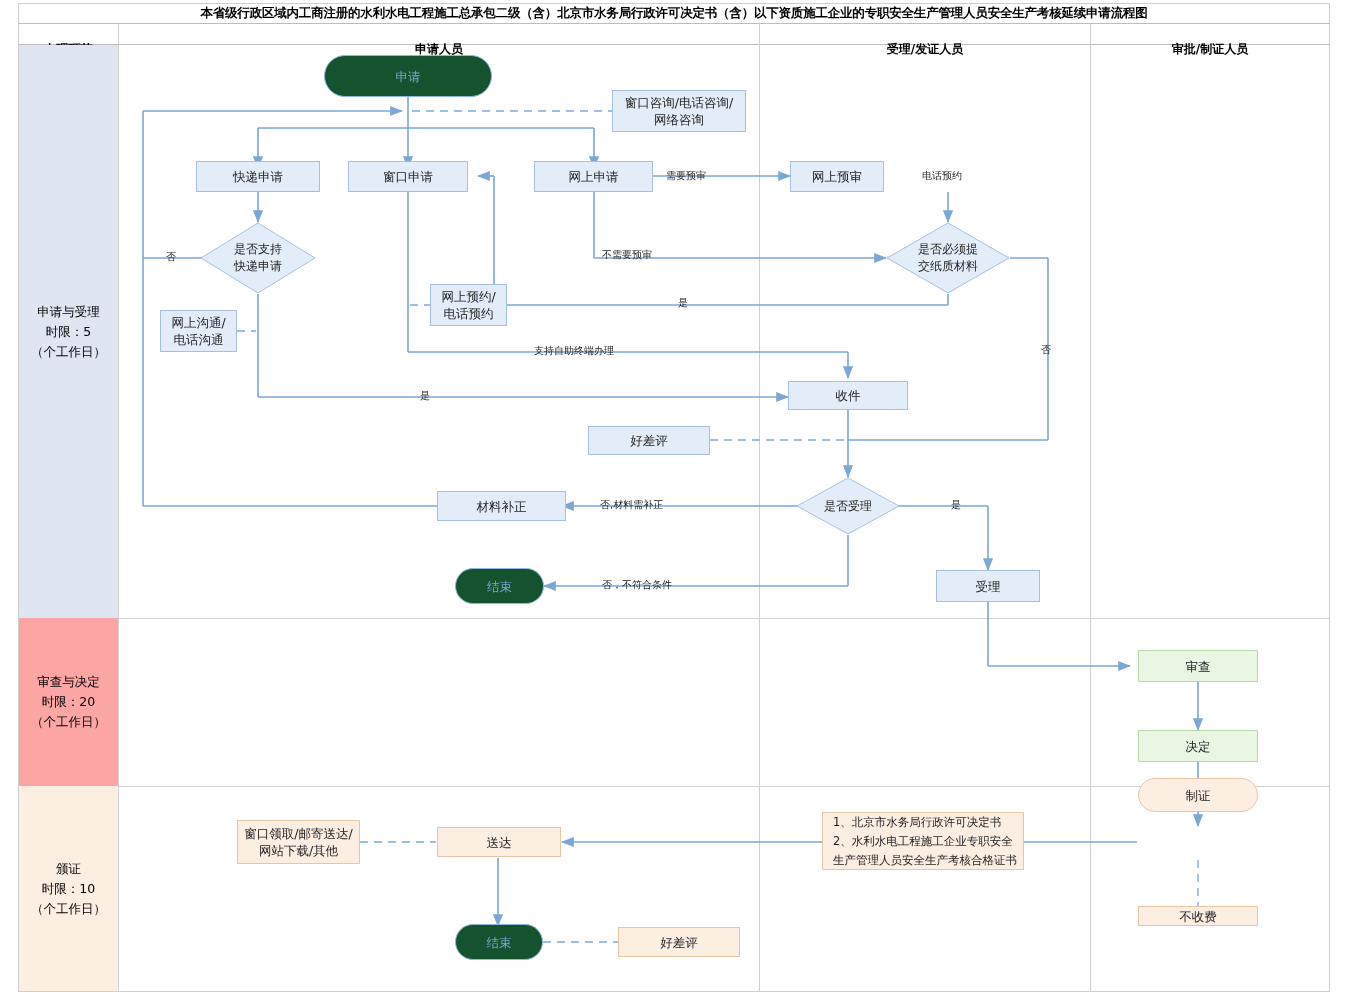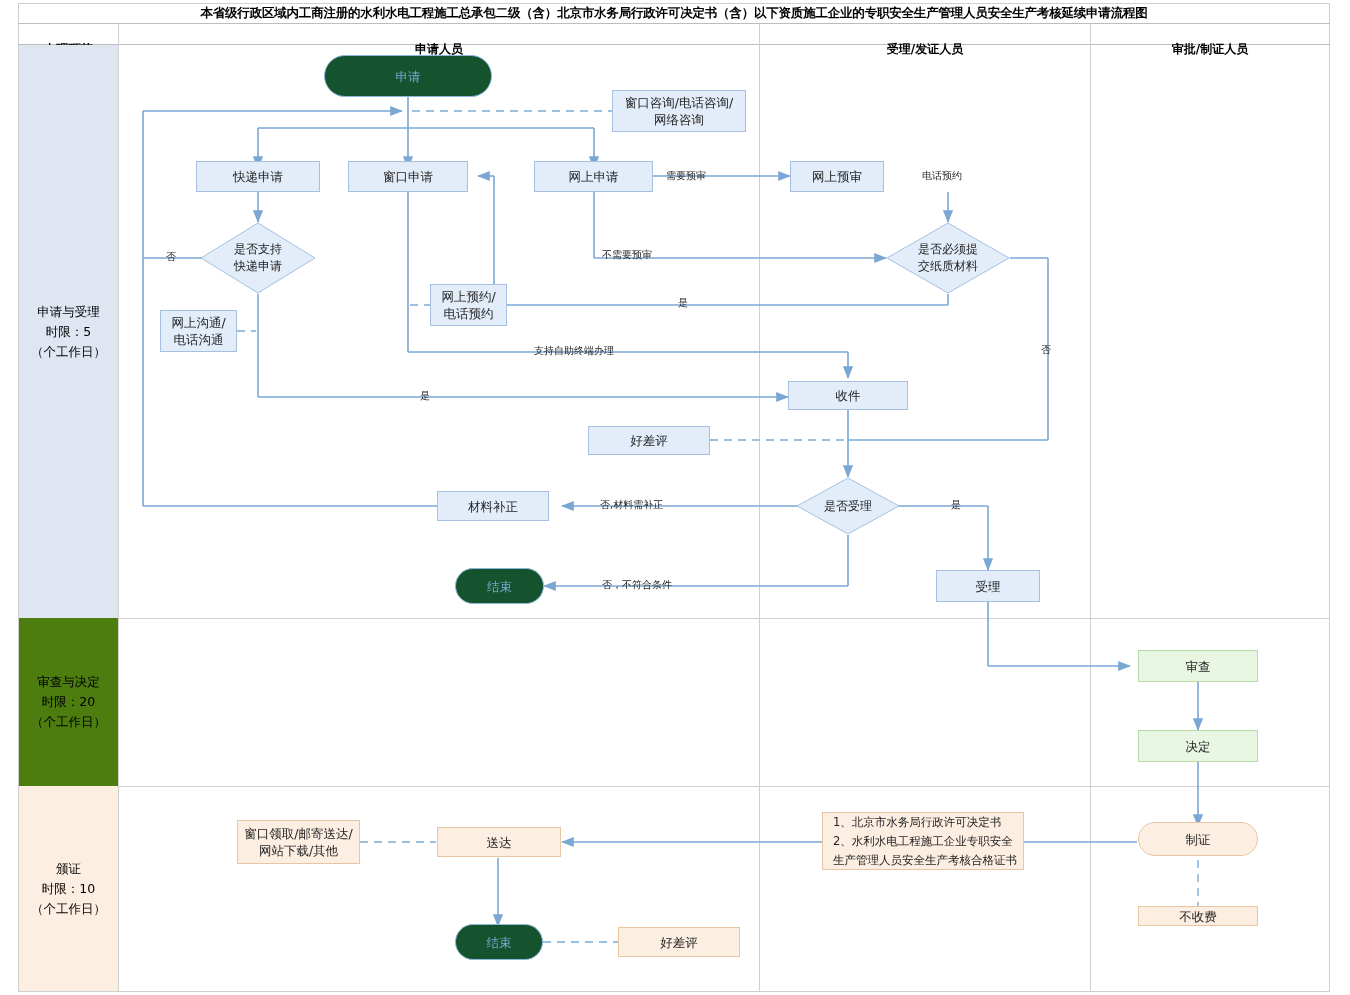--- a/index.html
+++ b/index.html
@@ -20,21 +20,21 @@
       font-size:12px;font-weight:bold;color:#000;box-sizing:border-box;margin-top:15px;}
 
   
   .vsep{position:absolute;width:1px;background:#d0d0d0;}
   .hsep{position:absolute;height:1px;background:#d0d0d0;}
 
   
   .stage{position:absolute;left:19px;box-sizing:border-box;display:flex;align-items:center;
       justify-content:center;text-align:center;font-size:12.5px;color:#000;line-height:20px;}
   .stage-1{top:45px;width:99px;height:573px;background:#dfe6f2;}
-  .stage-2{top:618px;width:99px;height:168px;background:#4d7c0f;}
+  .stage-2{top:618px;width:99px;height:168px;background:#fca5a5;}
   .stage-3{top:786px;width:99px;height:205px;background:#fdeee2;}
 
   
   .node{position:absolute;box-sizing:border-box;display:flex;align-items:center;justify-content:center;
       text-align:center;font-size:12.5px;line-height:17px;color:#1f1f1f;}
   .n-blue{background:#e3ecf9;border:1px solid #a5c0e0;}
   .n-green{background:#e9f7e2;border:1px solid #b6d9a8;}
   .n-orange{background:#fdeee2;border:1px solid #e8c6a4;}
   .n-term{background:#14532d;border:1.4px solid #8fb6dc;border-radius:26px;color:#7aa7d4;}
 
@@ -215,30 +215,30 @@
 
   <div class="node n-blue" style="left:588px;top:426px;width:122px;height:29px;">好差评</div>
 
   <div class="diamond" style="left:796px;top:477px;width:104px;height:58px;">
     <svg width="104" height="58" style="position:absolute;left:0;top:0;">
       <polygon points="52,1 103,29 52,57 1,29" fill="#e3ecf9" stroke="#a5c0e0" stroke-width="1"></polygon>
     </svg>
     <div class="dtext">是否受理</div>
   </div>
 
-  <div class="node n-blue" style="left:437px;top:491px;width:112px;height:30px;">材料补正</div>
+  <div class="node n-blue" style="left:437px;top:491px;width:129px;height:30px;">材料补正</div>
 
   <div class="node n-term" style="left:455px;top:568px;width:89px;height:36px;">结束</div>
 
   <div class="node n-blue" style="left:936px;top:570px;width:104px;height:32px;">受理</div>
 
   <div class="node n-green" style="left:1138px;top:650px;width:120px;height:32px;">审查</div>
   <div class="node n-green" style="left:1138px;top:730px;width:120px;height:32px;">决定</div>
 
-  <div class="node n-orange" style="left:1138px;top:822px;width:120px;height:34px;border-radius:17px;">制证</div>
+  <div class="node n-orange" style="left:1138px;top:778px;width:120px;height:34px;border-radius:17px;">制证</div>
   <div class="node n-orange" style="left:1138px;top:906px;width:120px;height:20px;">不收费</div>
 
   <div class="node n-orange multiline left-align" style="left:822px;top:812px;width:202px;height:58px;font-size:11.5px;line-height:19px;">1、北京市水务局行政许可决定书
 2、水利水电工程施工企业专职安全生产管理人员安全生产考核合格证书</div>
 
   <div class="node n-orange" style="left:437px;top:827px;width:124px;height:30px;">送达</div>
   <div class="node n-orange multiline" style="left:237px;top:820px;width:123px;height:44px;">窗口领取/邮寄送达/
 网站下载/其他</div>
 
   <div class="node n-term" style="left:455px;top:924px;width:88px;height:36px;">结束</div>

